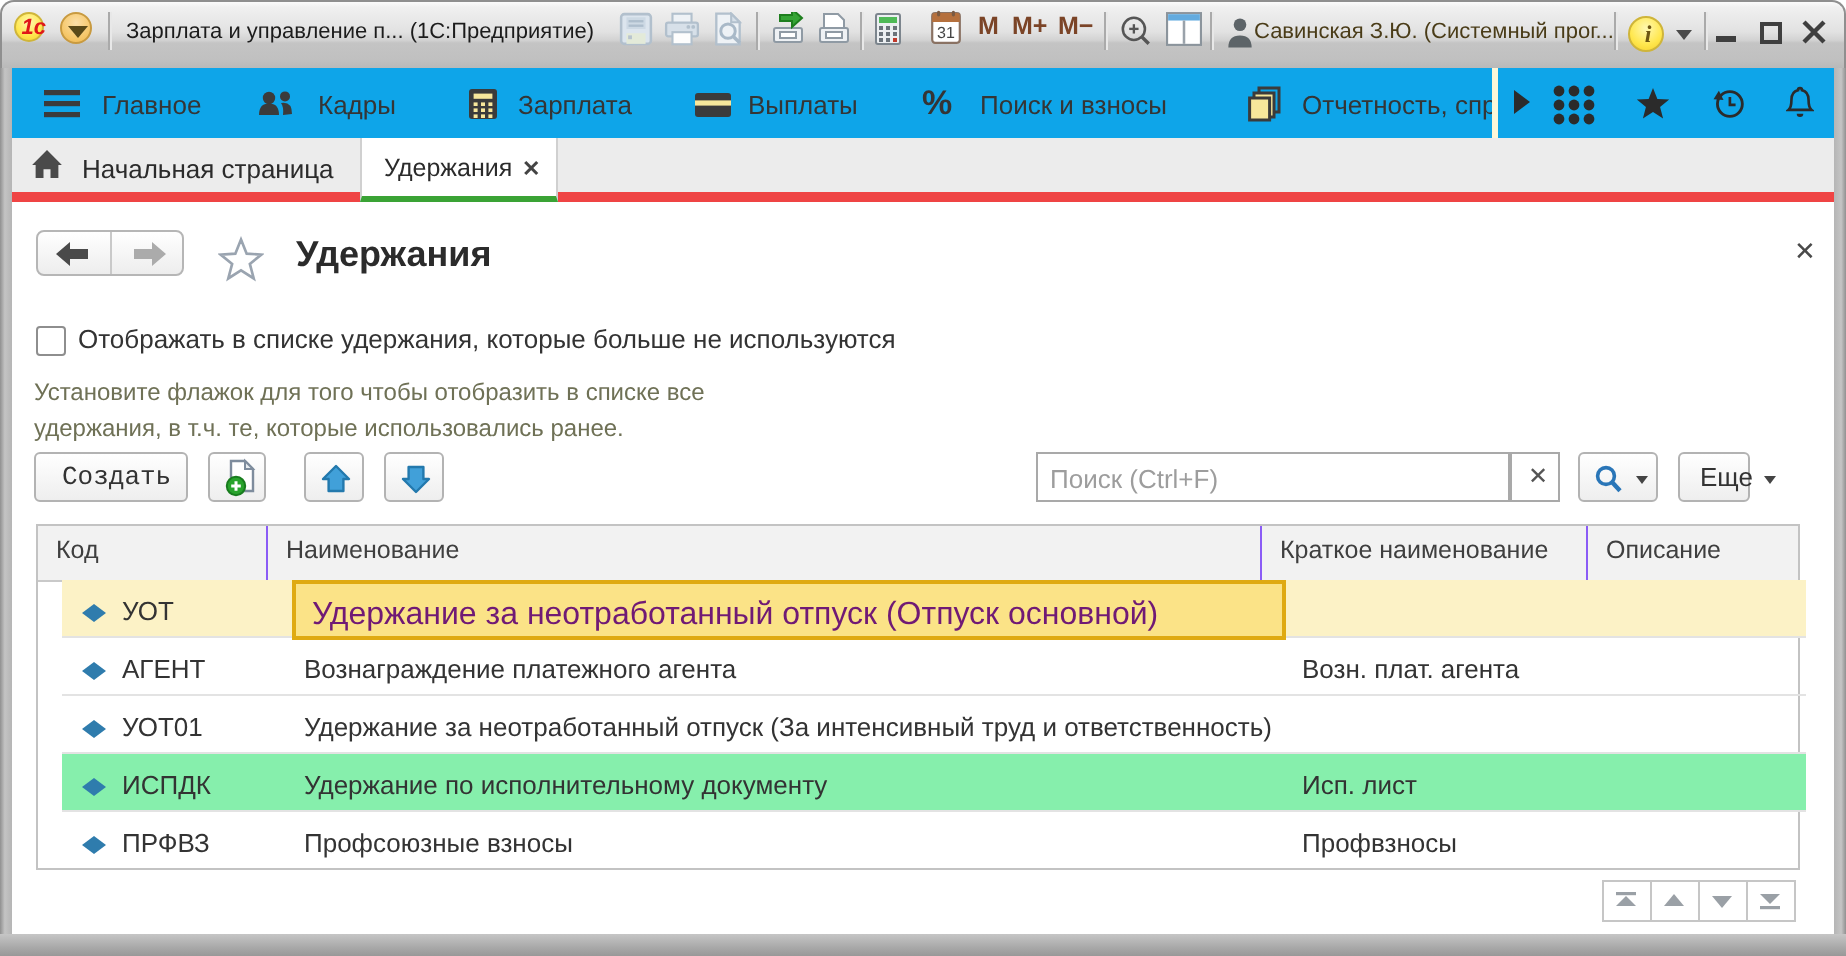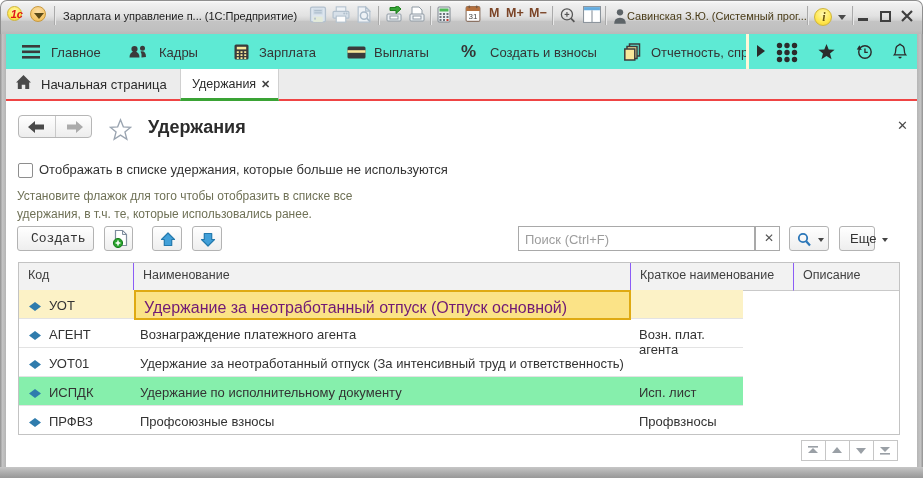--- a/index.html
+++ b/index.html
@@ -18,25 +18,25 @@
   border:1px solid #cfb53a; }
 #logo1c { left:6px; }
 #logo1c span { position:absolute; left:0px; top:1px; width:15px; height:13px;
   color:#e01818; font-weight:bold; font-size:11px; line-height:13px; text-align:right; font-style:italic;}
 #drop1c { left:29px; width:16px; height:16px; background:radial-gradient(circle at 50% 32%, #fbdfa8 0%, #f6c96e 60%, #eeb84e 100%); border-color:#c89a40; }
 #drop1c:after { content:""; position:absolute; left:3px; top:6px; border:5px solid transparent; border-top:6px solid #5a4a18; }
 .ticon { position:absolute; top:5px; width:18px; height:17px; }
 .mtxt { position:absolute; top:5px; font-size:12.5px; font-weight:bold; color:#7b4427; }
 
 
-#menubar { position:absolute; left:6px; top:34px; width:911px; height:35px; background:#5eead4; }
+#menubar { position:absolute; left:6px; top:34px; width:911px; height:35px; background:#0ea5e9; }
 .mitem { position:absolute; top:0; height:36px; display:flex; align-items:center; gap:8px; color:#353535; font-size:13px; }
 
 
-#tabbar { position:absolute; left:6px; top:69px; width:911px; height:32px; background:#ececec; border-bottom:2px solid #ef4444;}
+#tabbar { position:absolute; left:6px; top:69px; width:911px; height:32px; background:#ececec; border-bottom:5px solid #ef4444;}
 #tab-active { position:absolute; left:174px; top:0; width:99px; height:32px; background:#ffffff;
   border-left:1px solid #d0d0d0; border-right:1px solid #d0d0d0; border-bottom:3px solid #3aa335; }
 #tab-active .t { position:absolute; left:11px; top:8px; font-size:12.5px; color:#2b2b2b; }
 #tab-active .x { position:absolute; left:80px; top:9px; font-size:11px; color:#444; font-weight:bold;}
 #tab-home { position:absolute; left:35px; top:8px; font-size:13px; color:#2b2b2b; }
 
 
 #content { position:absolute; left:6px; top:101px; width:911px; height:366px; background:#ffffff; }
 
 
@@ -66,21 +66,21 @@
 #search .clr span { position:absolute; left:8px; top:4px; color:#555; font-size:12px; }
 #btn-find { left:783px; width:40px; }
 #btn-more { left:833px; width:36px;text-decoration:underline; }
 #btn-more span { position:absolute; left:10px; top:4px; }
 .dropar { position:absolute; top:11px; border:3.5px solid transparent; border-top:4px solid #444; }
 
 
 #tbl { position:absolute; left:12px; top:161px; width:882px; height:173px; border:1px solid #c3c3c3; background:#fff; }
 .th { position:absolute; top:0; height:28px; background:#f2f2f2; font-size:12.5px; color:#3f3f3f; border-right:1px solid #8b5cf6; border-bottom:1px solid #c9c9c9; }
 .th span { position:absolute; left:9px; top:5px; }
-.row { position:absolute; left:0; width:724px; height:29px; border-bottom:1px solid #e3e3e3; font-size:13px; color:#333; }
+.row { position:absolute; left:12px; width:872px; height:29px; border-bottom:1px solid #e3e3e3; font-size:13px; color:#333; }
 .code { left:30px; top:8px; position:absolute; }
 .name { left:121px; top:8px; position:absolute; }
 .shrt { left:620px; top:8px; position:absolute; }
 .dia { position:absolute; left:10px; top:12px; width:12px; height:9px; background:#2f7cad; clip-path:polygon(0 50%,50% 0,100% 50%,50% 100%);}
 #selcell { position:absolute; left:115px; top:0px; width:497px; height:30px; background:#fbe387; border:2px solid #dfaa12; }
 #selcell span { position:absolute; left:8px; top:7px; font-size:16px; color:#701a75; }
 
 
 #bnav { position:absolute; left:796px; top:339px; height:21px; display:flex; }
 #bnav .b { width:25px; height:21px; border:1px solid #c6c6c6; background:#fff; margin-left:-1px; position:relative; }
@@ -223,21 +223,21 @@
           <rect x="10.2" y="13.2" width="2" height="1.8"></rect>
         </g>
       </svg>
     <div class="mitem" style="left:253px">Зарплата</div>
     <svg class="abs" style="left:341px;top:12px" width="19" height="13" viewBox="0 0 19 13">
         <rect x="0.5" y="0.5" width="18" height="12" rx="1.5" fill="#3b3b3b"></rect>
         <rect x="0.5" y="4.2" width="18" height="2.6" fill="#f7e79b"></rect>
       </svg>
     <div class="mitem" style="left:368px">Выплаты</div>
     <div class="mitem" style="left:455px;font-weight:bold;font-size:17px;">%</div>
-    <div class="mitem" style="left:484px">Создать и взносы</div>
+    <div class="mitem" style="left:484px">Поиск и взносы</div>
     <svg class="abs" style="left:618px;top:9px" width="17" height="18" viewBox="0 0 17 18">
         <g fill="none" stroke="#3b3b3b" stroke-width="1.5">
           <rect x="5.5" y="1" width="10" height="12"></rect>
           <rect x="3" y="3.5" width="10" height="12" fill="#f7e79b"></rect>
           <rect x="0.8" y="6" width="10" height="11" fill="#f7e79b"></rect>
         </g>
       </svg>
     <div class="mitem" style="left:645px">Отчетность, спр</div>
     <div class="abs" style="left:740px;top:0;width:3px;height:36px;background:#fdf7d8;"></div>
     <div class="abs" style="left:751px;top:11px;width:0;height:0;border:6.5px solid transparent;border-left:8px solid #2b2b2b;"></div>

